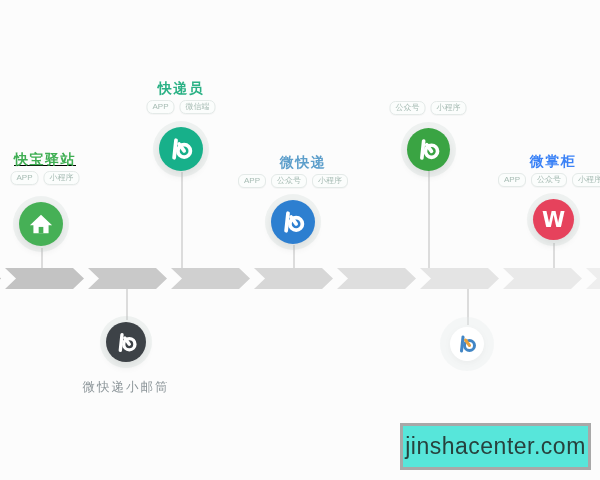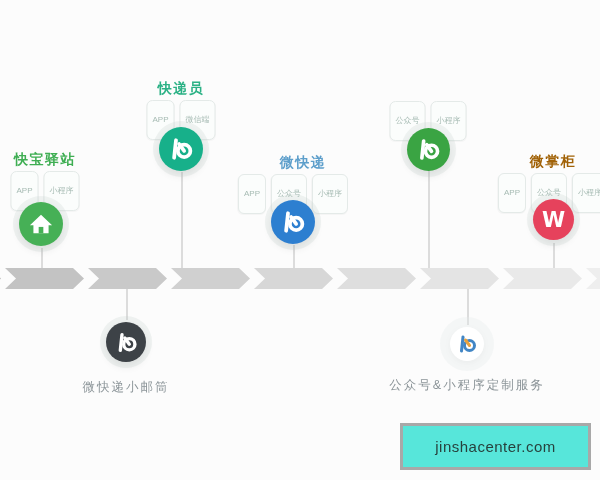--- a/index.html
+++ b/index.html
@@ -21,21 +21,21 @@
   }
 
   
   .connector{position:absolute;width:1.5px;background:#dcdcdc;}
 
   
   .node-label{position:absolute;transform:translateX(-50%);text-align:right;white-space:nowrap;}
   .node-title{font-size:14px;font-weight:700;letter-spacing:1.5px;}
   .tag-row{position:absolute;transform:translateX(-50%);display:flex;gap:5px;justify-content:center;white-space:nowrap;}
   .tag{
-    font-size:8px;line-height:10px;padding:14px 5px;color:#a6bbb3;
+    font-size:8px;line-height:10px;padding:1px 5px;color:#a6bbb3;
     background:#fbfdfc;border:1px solid #e4eae8;border-radius:6px;
     box-shadow:0 1px 1px rgba(0,0,0,0.03);
   }
 
   .circle{
     position:absolute;border-radius:50%;
     display:flex;align-items:center;justify-content:center;
     box-shadow:0 0 0 6px rgba(190,205,200,0.22), 0 4px 9px rgba(0,0,0,0.10);
   }
   .circle svg{display:block;}
@@ -45,21 +45,21 @@
     position:absolute;transform:translateX(-50%);white-space:nowrap;
     font-size:12.5px;color:#8b9498;letter-spacing:2px;
   }
 
   
   .watermark{
     position:absolute;left:400px;top:423px;width:191px;height:47px;
     background:#57e6da;border:3px solid #a8a8a8;box-sizing:border-box;
     display:flex;align-items:center;justify-content:center;
   }
-  .watermark span{font-size:15px;color:#27413d;letter-spacing:0.5px;}
+  .watermark span{font-size:23px;color:#27413d;letter-spacing:0.5px;}
 </style>
 </head>
 <body>
 
 <div class="stage">
 
   <div class="timeline">
     <div class="chev" style="background:#bdbdbd"></div>
     <div class="chev" style="background:#c3c3c3"></div>
     <div class="chev" style="background:#c9c9c9"></div>
@@ -72,21 +72,21 @@
   </div>
 
   <div class="connector" style="left:41px;top:248px;height:20px;"></div>
   <div class="connector" style="left:181px;top:172px;height:96px;"></div>
   <div class="connector" style="left:293px;top:245px;height:23px;"></div>
   <div class="connector" style="left:428px;top:168px;height:100px;"></div>
   <div class="connector" style="left:553px;top:243px;height:25px;"></div>
   <div class="connector" style="left:126px;top:289px;height:31px;"></div>
   <div class="connector" style="left:467px;top:289px;height:36px;"></div>
 
-  <div class="node-label" style="left:45px;top:150px;">
+  <div class="node-label" style="left:45px;top:150px;text-decoration:underline;">
     <span class="node-title" style="color:#3fae53">快宝驿站</span>
   </div>
   <div class="tag-row" style="left:45px;top:171px;">
     <span class="tag">APP</span>
     <span class="tag">小程序</span>
   </div>
   <div class="circle" style="left:19px;top:202px;width:44px;height:44px;background:#46b056;">
     <span>
       <svg width="28" height="28" viewBox="0 0 48 48">
         <path d="M24 8 L43 26 L37 26 L37 40 L11 40 L11 26 L5 26 Z" fill="#ffffff"></path>
@@ -144,21 +144,21 @@
         <g stroke="#ffffff" stroke-width="6" fill="none" stroke-linecap="round">
           <path d="M16 10 L13 38"></path>
           <circle cx="29" cy="27" r="10"></circle>
           <path d="M29 27 L21 16"></path>
         </g>
       </svg>
     </span>
   </div>
 
   <div class="node-label" style="left:553px;top:152px;">
-    <span class="node-title" style="color:#a16207">微掌柜</span>
+    <span class="node-title" style="color:#3b82f6">微掌柜</span>
   </div>
   <div class="tag-row" style="left:553px;top:173px;">
     <span class="tag">APP</span>
     <span class="tag">公众号</span>
     <span class="tag">小程序</span>
   </div>
   <div class="circle" style="left:533px;top:199px;width:41px;height:41px;background:#e6425c;">
     <span class="w-letter">W</span>
   </div>
 
@@ -179,19 +179,18 @@
     <span>
       <svg width="24" height="24" viewBox="0 0 48 48">
         <g stroke-width="6" fill="none" stroke-linecap="round">
           <path d="M16 10 L13 38" stroke="#4286c5"></path>
           <circle cx="29" cy="27" r="10" stroke="#4286c5"></circle>
           <path d="M29 27 L21 16" stroke="#e8a13c"></path>
         </g>
       </svg>
     </span>
   </div>
-  <div class="bottom-label" style="left:467px;top:377px;">公众号&amp;小程序定制服务</div>
 
   <div class="watermark">
     <span>jinshacenter.com</span>
   </div>
 
 </div>
 
 </body></html>

